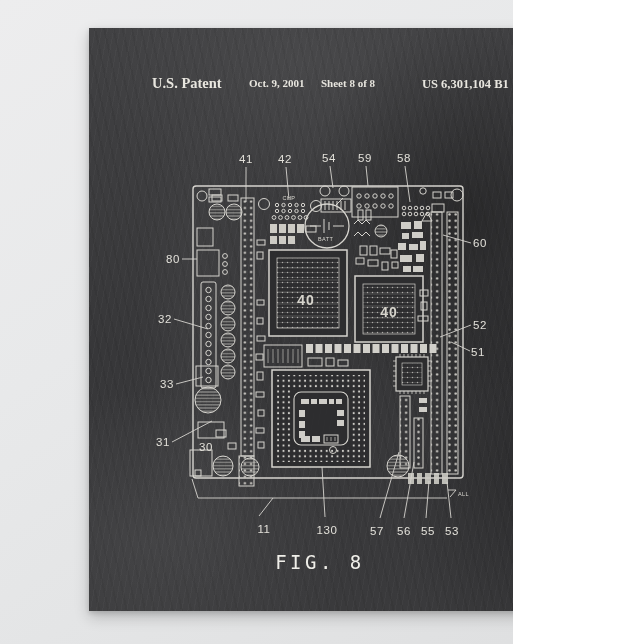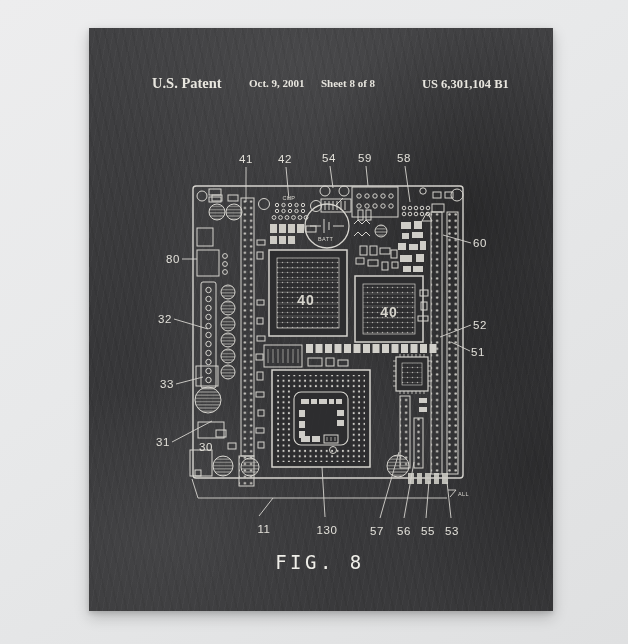--- a/index.html
+++ b/index.html
@@ -1,17 +1,17 @@
 <!DOCTYPE html>
 <html><head>
 <meta charset="utf-8">
 <style>
   html,body{margin:0;padding:0;}
   .stage{
-    position:relative;width:628px;height:644px;overflow:hidden;
+    position:relative;width:513px;height:644px;overflow:hidden;
     background:linear-gradient(145deg,#ededee 0%,#e8e9ea 40%,#dfe0e1 100%);
     font-family:"Liberation Sans",sans-serif;
   }
   .poster{
     position:absolute;left:89px;top:28px;width:464px;height:583px;
     background:
       radial-gradient(240px 280px at 82% 32%, rgba(0,0,0,.30), transparent 70%),
       radial-gradient(200px 300px at 96% 75%, rgba(0,0,0,.22), transparent 70%),
       radial-gradient(280px 220px at 14% 88%, rgba(255,255,255,.055), transparent 70%),
       radial-gradient(300px 200px at 45% 6%, rgba(255,255,255,.045), transparent 70%),

